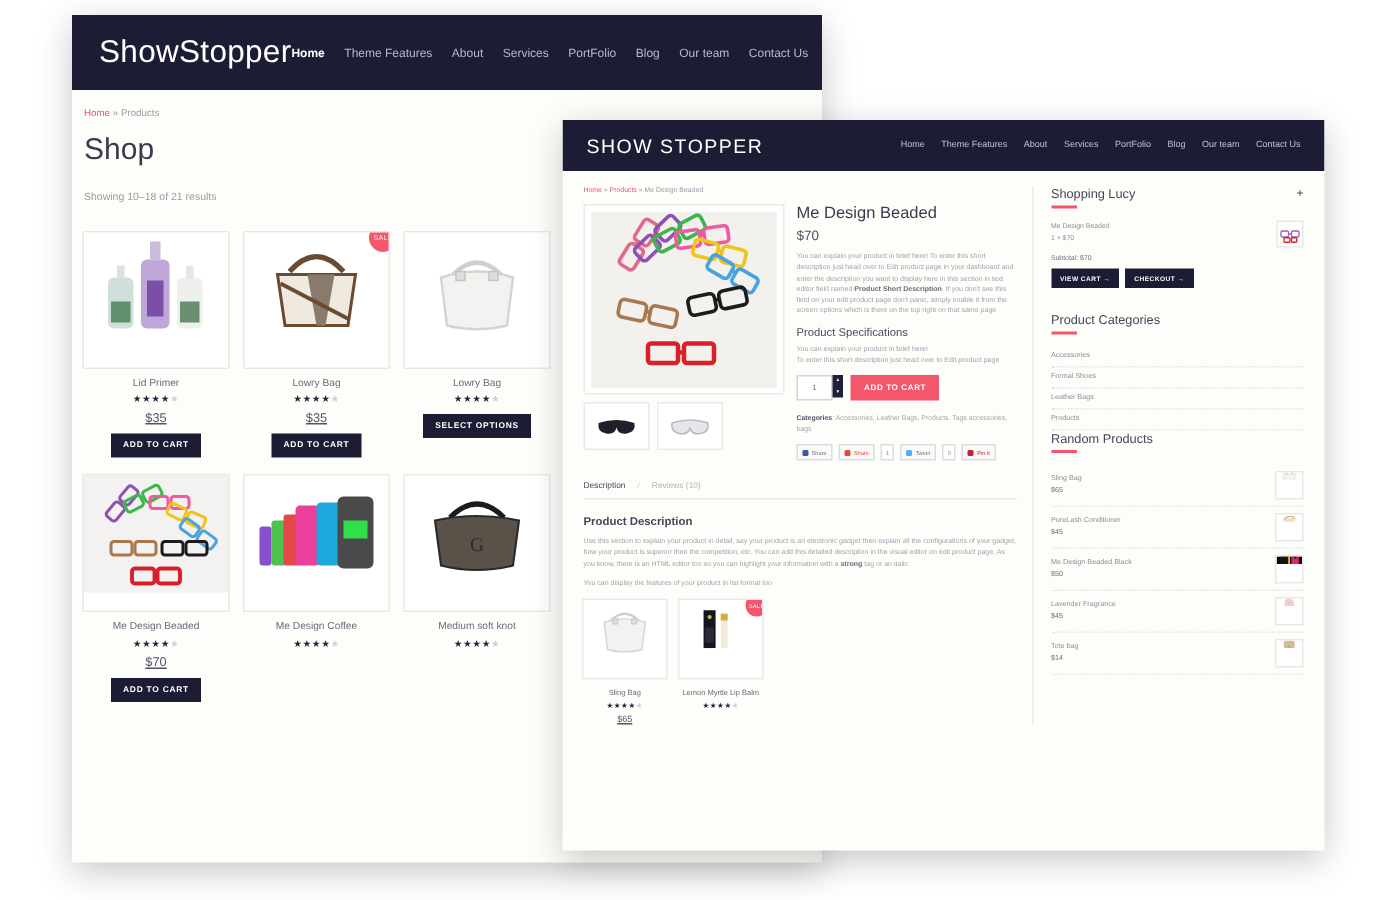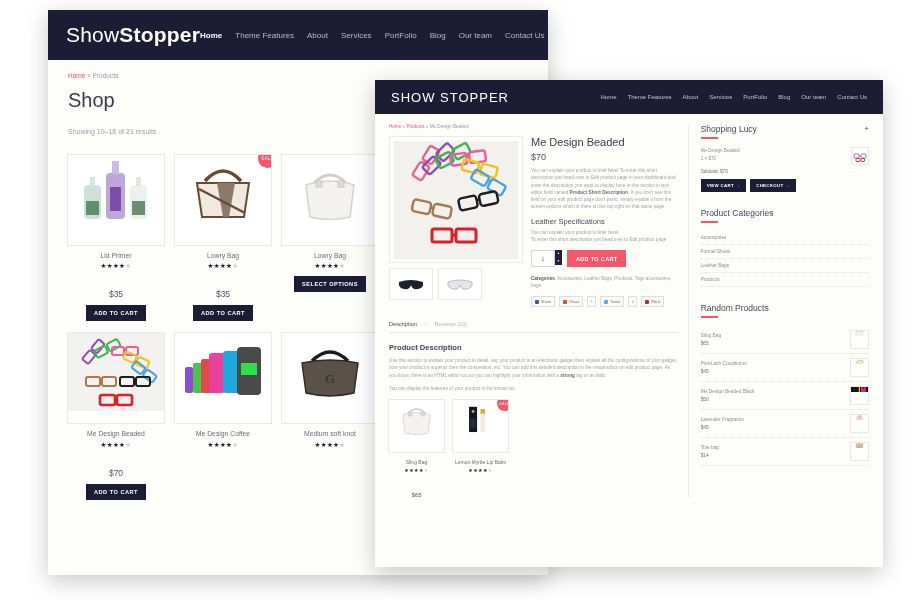--- a/index.html
+++ b/index.html
@@ -7,31 +7,31 @@
     width:920px;height:600px;overflow:hidden;background:#ffffff;
     font-family:"Liberation Sans", sans-serif;
     -webkit-font-smoothing:antialiased;
   }
   .stage{position:relative;width:920px;height:600px;background:#fff;}
 
   
   .win{position:absolute;background:#fdfdfa;box-shadow:0 6px 22px rgba(0,0,0,.22);overflow:hidden;}
   .topbar{background:#1c1c35;display:flex;align-items:center;}
   .brand{color:#fff;letter-spacing:.2px;}
-  .brand b{font-weight:700;}
+  .brand b{font-weight:400;}
   .nav{margin-left:auto;display:flex;align-items:center;}
   .nav a{color:#b9b9c9;text-decoration:none;white-space:nowrap;}
   .nav a.active{color:#fff;font-weight:700;}
 
   
   #win-shop{left:48px;top:10px;width:500px;height:565px;}
   #win-shop .topbar{height:50px;padding:0 18px;}
   #win-shop .brand{font-size:21px;}
   #win-shop .nav{gap:13px;font-size:8px;}
-  #win-shop .body{padding:12px 20px 0 20px;}
+  #win-shop .body{padding:12px 20px 0 8px;}
   .crumb{font-size:6.5px;color:#9a9aa6;margin-bottom:10px;}
   .crumb .c-home{color:#f2526a;}
   .page-title{font-size:20px;color:#3a3a50;font-weight:400;margin:0 0 10px 0;}
   .results-row{display:flex;align-items:center;justify-content:space-between;margin-bottom:14px;}
   .results-txt{font-size:7px;color:#9b9ba6;}
   .sorting{border:1px solid #d8d8d8;background:#fff;width:78px;height:16px;
            display:flex;align-items:center;justify-content:space-between;padding:0 2px 0 6px;}
   .sorting span{font-size:6.5px;color:#9b9ba6;}
   .sorting .caret{width:9px;height:11px;background:#e6e6e6;border:1px solid #bdbdbd;
            display:flex;align-items:center;justify-content:center;font-size:5px;color:#444;line-height:1;}
@@ -39,21 +39,21 @@
   .grid{display:flex;flex-wrap:wrap;gap:11px;}
   .card{width:96px;display:flex;flex-direction:column;align-items:center;}
   .thumb{position:relative;width:96px;height:90px;border:1px solid #e8e8e8;background:#fff;
          display:flex;align-items:center;justify-content:center;overflow:hidden;}
   .sale{position:absolute;top:-6px;right:-6px;width:19px;height:19px;border-radius:50%;
         background:#f4566c;color:#fff;font-size:4.6px;display:flex;align-items:center;justify-content:center;
         letter-spacing:.3px;}
   .p-name{font-size:6.8px;color:#6c6c7a;margin-top:6px;text-align:center;line-height:1.25;}
   .stars{font-size:6.5px;color:#22223a;letter-spacing:.4px;margin-top:2px;}
   .stars i{color:#cfcfd6;font-style:normal;}
-  .price{font-size:8.5px;color:#54546a;margin-top:19px;}
+  .price{font-size:8.5px;color:#54546a;margin-top:3px;text-decoration:underline;}
   .price del{color:#b4b4bd;font-size:6.5px;margin-right:2px;}
   .btn-dark{margin-top:6px;background:#1c1c35;color:#fff;font-size:5.6px;font-weight:700;
         letter-spacing:.5px;padding:5px 8px;text-align:center;}
 
   
   .art{width:100%;height:100%;display:flex;align-items:flex-end;justify-content:center;gap:2px;padding-bottom:12px;box-sizing:border-box;}
 
   
   #win-prod{left:375px;top:80px;width:508px;height:487px;}
   #win-prod .topbar{height:34px;padding:0 16px;}
@@ -401,21 +401,21 @@
                   <path d="M6 9 q12 -4 24 0 q1 6 -5 7 q-6 1 -7 -4 q-1 5 -7 4 q-6 -1 -5 -7 z" fill="#e6e6ea" stroke="#b9b9c2"></path>
                 </svg>
               </div>
             </div>
           </div>
 
           <div class="info">
             <h1>Me Design Beaded</h1>
             <div class="bigprice">$70</div>
             <p class="para"><span>You can explain your product in brief here! To enter this short description just head over to Edit product page in your dashboard and enter the description you want to display here in this section in text editor field named </span><b>Product Short Description</b><span>. If you don't see this field on your edit product page don't panic, simply enable it from the screen options which is there on the top right on that same page</span></p>
-            <h2 class="spec-h">Leather Specifications</h2>
+            <h2 class="spec-h">Product Specifications</h2>
             <p class="para"><span>You can explain your product in brief here!</span><br><span>To enter this short description just head over to Edit product page</span></p>
             <div class="qtyrow">
               <div class="qty">1</div>
               <div class="spin">
                   <span>▴</span>
                   <span>▾</span>
                 </div>
               <div class="btn-red">ADD TO CART</div>
             </div>
             <div class="cats"><b>Categories</b><span>: Accessories, Leather Bags, Products. Tags accessories, bags</span></div>
@@ -516,21 +516,21 @@
 
         <div class="side-h" style="margin-top:16px">Product Categories</div>
         <div class="rule"></div>
         <div class="cat-list" id="cat-list">
             <div>Accessories</div>
             <div>Formal Shoes</div>
             <div>Leather Bags</div>
             <div>Products</div>
           </div>
 
-        <div class="side-h" style="margin-top:16px">Random Products</div>
+        <div class="side-h" style="">Random Products</div>
         <div class="rule"></div>
         <div id="rand-list">
             <div class="rp">
               <div class="t">
                 <div>Sling Bag</div>
                 <div class="pr">$65</div>
               </div>
               <div class="im">
                 <svg class="art" width="15" height="15" viewBox="0 0 96 90" preserveAspectRatio="xMidYMid slice">
                   <rect width="100%" height="100%" fill="#fff"></rect>

